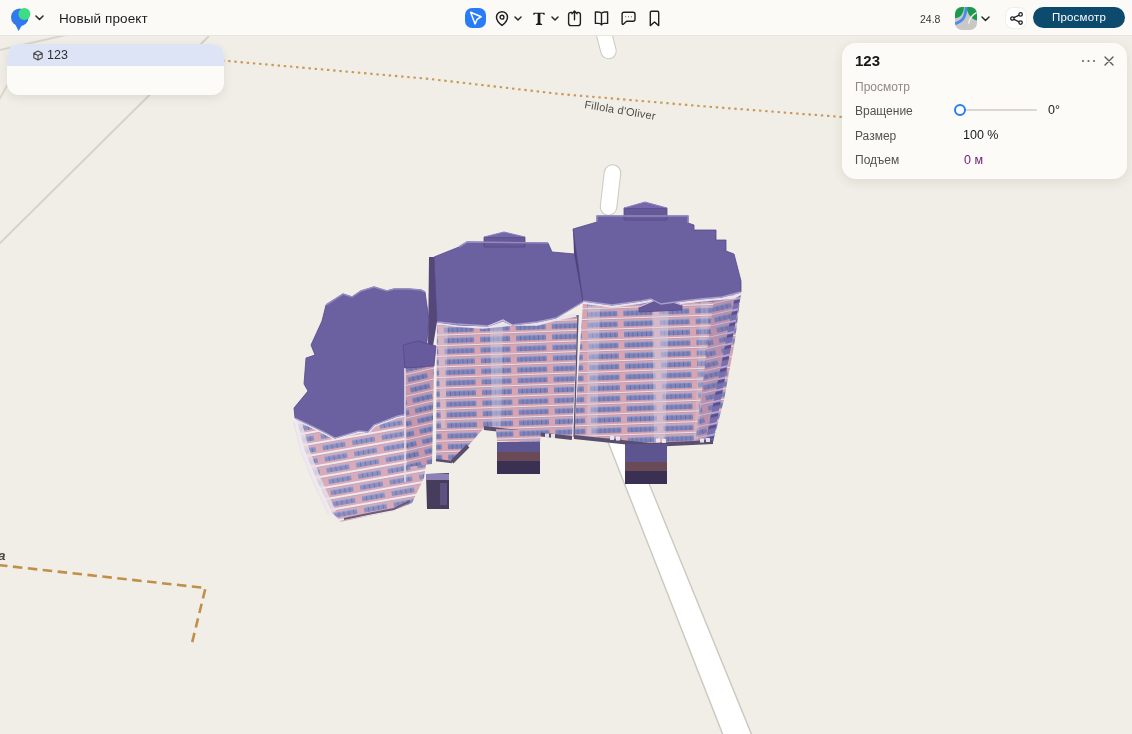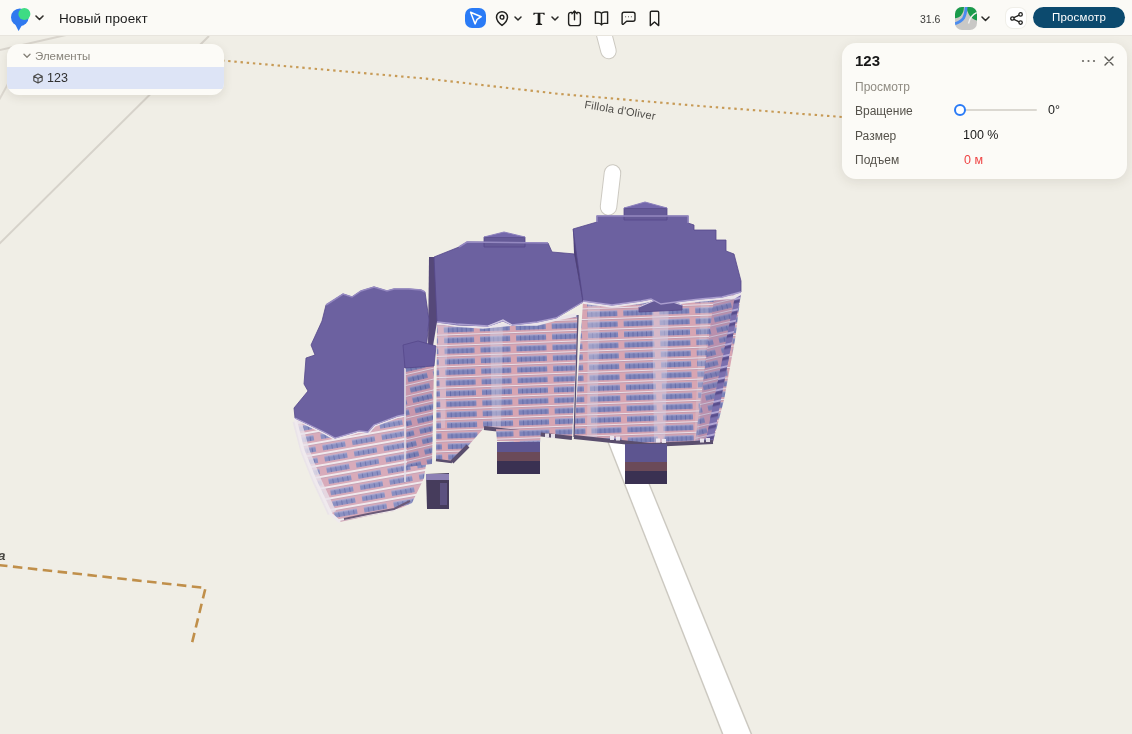--- a/index.html
+++ b/index.html
@@ -32,21 +32,21 @@
   #rpanel { position:absolute; left:842px; top:43px; width:285px; height:136px; background:#fcfbf7;
     border-radius:14px; box-shadow:0 3px 12px rgba(60,50,30,.10); z-index:20; }
   #rtitle { position:absolute; left:13px; top:9px; font-size:15px; font-weight:700; color:#171717; }
   #rclose { position:absolute; left:262px; top:13px; }
   #rdesc { position:absolute; left:13px; top:37px; font-size:12px; color:#8f8b82; }
   #rl1 { position:absolute; left:13px; top:61px; font-size:12px; color:#55524b;text-align:center; }
   #rl2 { position:absolute; left:13px; top:85.5px; font-size:12px; color:#55524b; }
   #rl3 { position:absolute; left:13px; top:110px; font-size:12px; color:#55524b; }
   #rv1 { position:absolute; left:206px; top:60px; font-size:12.5px; color:#1a1a1a; }
   #rv2 { position:absolute; left:121px; top:85px; font-size:12.5px; color:#1a1a1a;text-align:right; }
-  #rv3 { position:absolute; left:122px; top:109.5px; font-size:12.5px; color:#ef4444; }
+  #rv3 { position:absolute; left:122px; top:109.5px; font-size:12.5px; color:#701a75; }
   #rtrack { position:absolute; left:117px; top:65.5px; width:78px; height:2px; background:#dbd8d1; border-radius:1px; }
   #rknob { position:absolute; left:112px; top:60.5px; width:12px; height:12px; border-radius:50%;
     background:#fff; border:2.5px solid #2a7bf6; }
 </style>
 </head>
 <body>
 
 <svg id="map" viewBox="0 0 1132 734">
   <rect x="0" y="0" width="1132" height="734" fill="#f0eee6"></rect>
 
@@ -228,21 +228,21 @@
   <svg class="tico" style="left:621px;top:11px" width="15" height="15" viewBox="0 0 15 15">
     <path d="M3,1.2 H12 a2,2 0 0 1 2,2 V8.2 a2,2 0 0 1 -2,2 H5.6 L2.3,13.2 c-.45,.4 -1.2,.1 -1.2,-.65 V3.2 A2,2 0 0 1 3,1.2 Z" fill="none" stroke="#20201e" stroke-width="1.4" stroke-linejoin="round"></path>
     <circle cx="4.7" cy="5.7" r=".5" fill="#20201e"></circle>
       <circle cx="7.5" cy="5.7" r=".5" fill="#20201e"></circle>
       <circle cx="10.3" cy="5.7" r=".5" fill="#20201e"></circle>
   </svg>
   <svg class="tico" style="left:649px;top:10px" width="11" height="17" viewBox="0 0 11 17">
     <path d="M1.3,15.6 V2.5 A1.3,1.3 0 0 1 2.6,1.2 H8.4 A1.3,1.3 0 0 1 9.7,2.5 V15.6 L5.5,12 Z" fill="none" stroke="#20201e" stroke-width="1.4" stroke-linejoin="round"></path>
   </svg>
 
-  <div id="zoomnum">31.6</div>
+  <div id="zoomnum">24.8</div>
   <div id="mapthumb">
     <svg width="22" height="23" viewBox="0 0 22 23">
       <rect width="22" height="23" fill="#c9c8c6"></rect>
       <path d="M0,0 H9 C8.8,3.5 8,6 6,8.5 C4.2,10.3 2,11 0,11.2 Z" fill="#1a9b4b"></path>
       <path d="M11.5,0 H22 V13.5 C17.5,13 13.5,8 12,3 Z" fill="#1a9b4b"></path>
       <path d="M22,5.5 C17.5,7.5 14.5,11.5 13.5,16.5" fill="none" stroke="#efefee" stroke-width="1.4"></path>
       <path d="M11.2,-1 C11,4 10.6,7.5 8.6,11 C6.6,14 3,15.8 -1,17" fill="none" stroke="#4a8cf0" stroke-width="2.8"></path>
     </svg>
   </div>
   <svg class="tico" style="left:981px;top:16px" width="9" height="6" viewBox="0 0 9 6">
@@ -253,26 +253,20 @@
       <circle cx="10.6" cy="2.4" r="1.7" fill="none" stroke="#20201e" stroke-width="1.3"></circle>
       <circle cx="2.4" cy="6.5" r="1.7" fill="none" stroke="#20201e" stroke-width="1.3"></circle>
       <circle cx="10.6" cy="10.6" r="1.7" fill="none" stroke="#20201e" stroke-width="1.3"></circle>
       <path d="M4,5.7 L9,3.1 M4,7.3 L9,9.9" stroke="#20201e" stroke-width="1.3"></path>
     </svg>
   </div>
   <div id="viewbtn">Просмотр</div>
 </div>
 
 <div id="lpanel">
-  <div id="lhead">
-    <svg class="chev" width="8" height="6" viewBox="0 0 8 6">
-        <path d="M1,1.2 L4,4.2 L7,1.2" fill="none" stroke="#87837a" stroke-width="1.4" stroke-linecap="round" stroke-linejoin="round"></path>
-      </svg>
-    <div class="txt">Элементы</div>
-  </div>
   <div id="lrow">
     <svg class="cube" width="10" height="11" viewBox="0 0 10 11">
       <path d="M5,1 L9.2,3.2 V7.8 L5,10 L0.8,7.8 V3.2 Z M0.8,3.2 L5,5.4 L9.2,3.2 M5,5.4 V10" fill="none" stroke="#4a4a48" stroke-width="1.1" stroke-linejoin="round"></path>
     </svg>
     <div class="txt">123</div>
   </div>
 </div>
 
 <div id="rpanel">
   <div id="rtitle">123</div>

